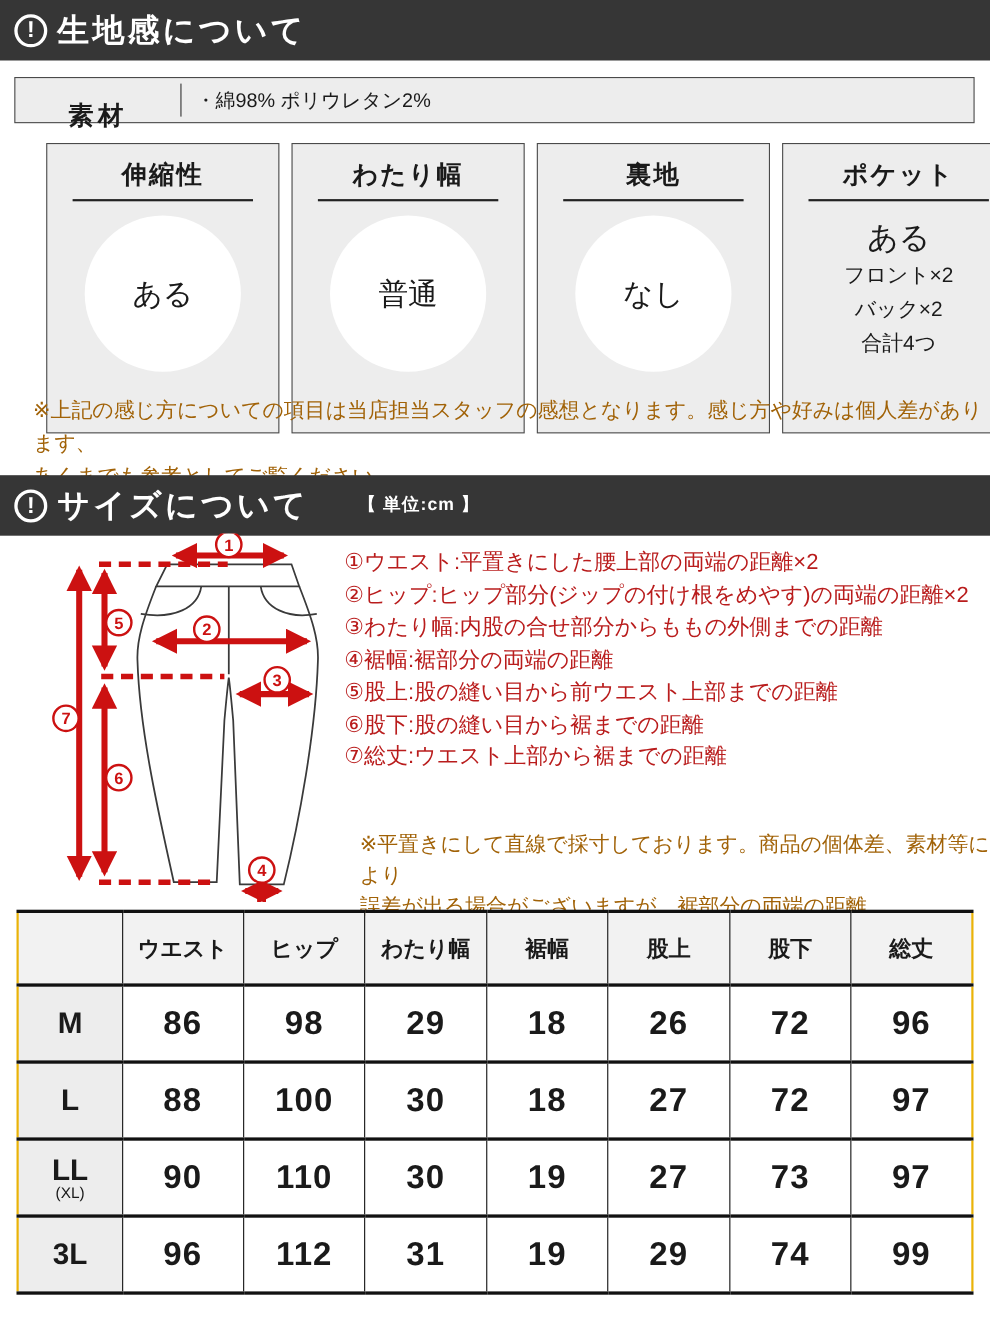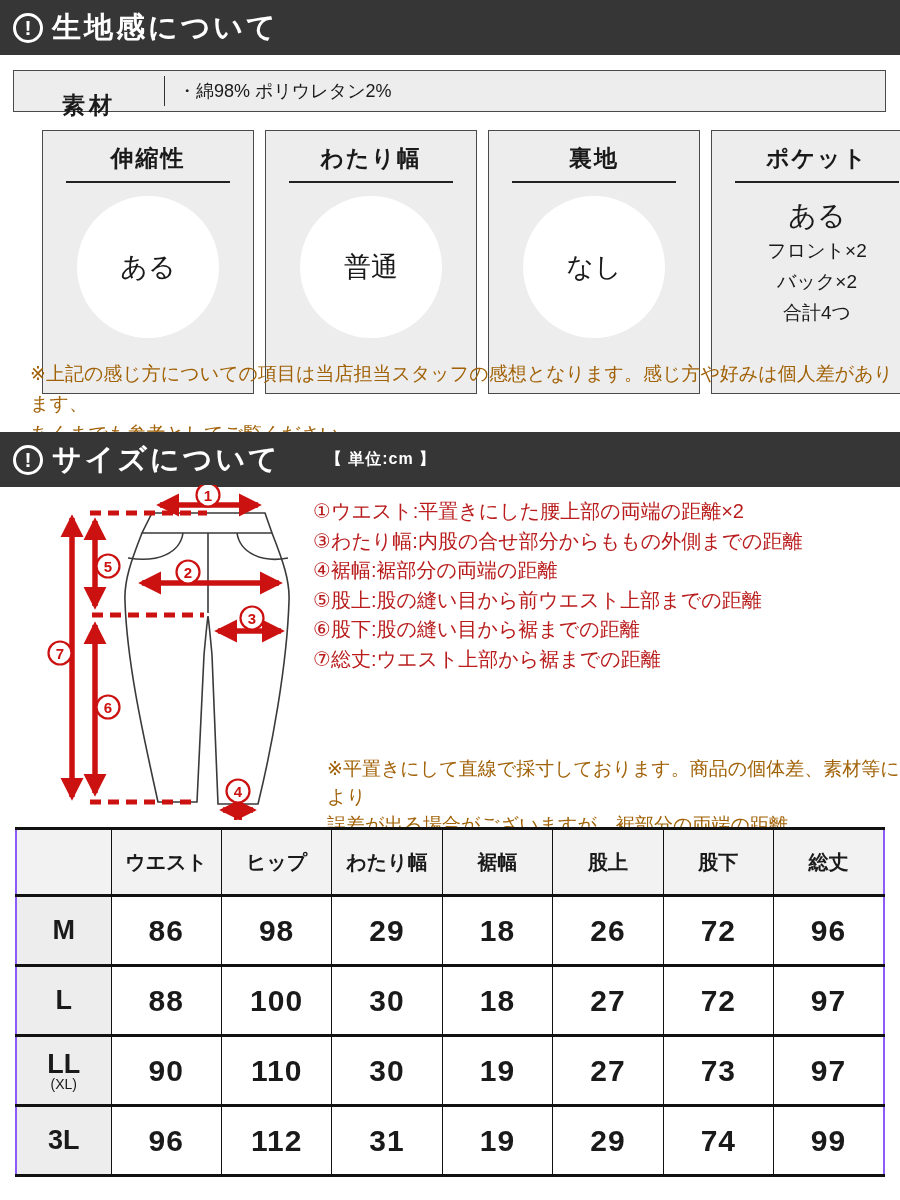--- a/index.html
+++ b/index.html
@@ -42,21 +42,21 @@
   .note2 { left:327px; top:755px; line-height:28px; }
 
   
   .legend { position:absolute; left:313px; top:497px; font-size:20px; line-height:29.5px; color:#b91c1c; }
 
   
   .diagram { position:absolute; left:20px; top:485px; }
 
   
   .size-table { position:absolute; left:15px; top:827px; width:870px;
-    border-collapse:collapse; table-layout:fixed; border:2px solid #8b5cf6; }
+    border-collapse:collapse; table-layout:fixed; border:2px solid #eab308; }
   .size-table col.c0 { width:95px; }
   .size-table th, .size-table td {
     border-left:1px solid #111; border-right:1px solid #111;
     border-top:3px solid #111; border-bottom:3px solid #111;
     text-align:center; vertical-align:middle; }
   .size-table thead th { height:67px; background:#f2f2f2; font-size:20px; font-weight:bold; }
   .size-table tbody tr { height:70px; }
   .size-table .size-cell { background:#ededed; font-size:27px; font-weight:bold; }
   .size-cell .sub { display:block; font-size:14px; font-weight:normal; margin-top:-4px; }
   .size-table .val-cell { background:#fff; font-size:30px; font-weight:bold; letter-spacing:1px; }
@@ -163,20 +163,21 @@
       <text class="circnum" x="40" y="168" text-anchor="middle" dy="5.5">7</text>
       <circle cx="88" cy="222" r="11.5" fill="#fff" stroke="#cc1111" stroke-width="2.2"></circle>
       <text class="circnum" x="88" y="222" text-anchor="middle" dy="5.5">6</text>
       <circle cx="218" cy="306" r="11.5" fill="#fff" stroke="#cc1111" stroke-width="2.2"></circle>
       <text class="circnum" x="218" y="306" text-anchor="middle" dy="5.5">4</text>
     </g>
   </svg>
 
   <div class="legend">
     <div>①ウエスト:平置きにした腰上部の両端の距離×2</div>
+    <div>②ヒップ:ヒップ部分(ジップの付け根をめやす)の両端の距離×2</div>
     <div>③わたり幅:内股の合せ部分からももの外側までの距離</div>
     <div>④裾幅:裾部分の両端の距離</div>
     <div>⑤股上:股の縫い目から前ウエスト上部までの距離</div>
     <div>⑥股下:股の縫い目から裾までの距離</div>
     <div>⑦総丈:ウエスト上部から裾までの距離</div>
   </div>
 
   <div class="note note2">
     <div>※平置きにして直線で採寸しております。商品の個体差、素材等により</div>
     <div>誤差が出る場合がございますが、裾部分の両端の距離。</div>

